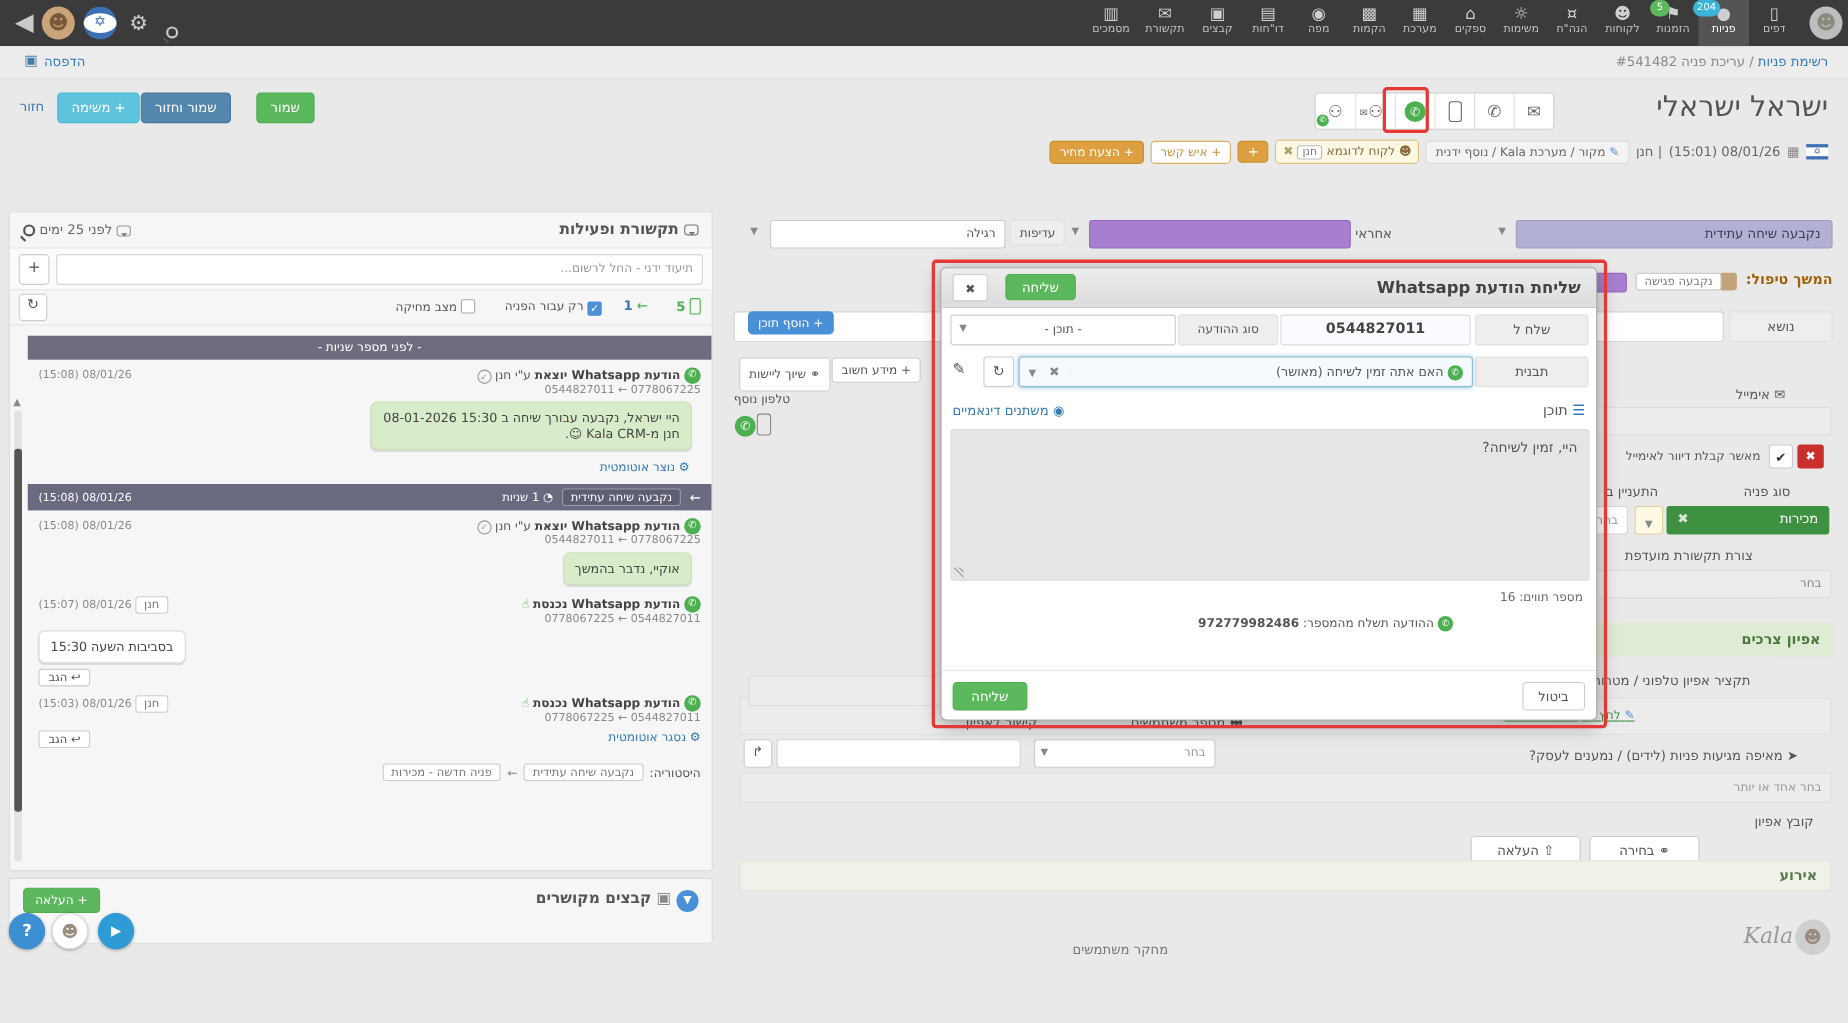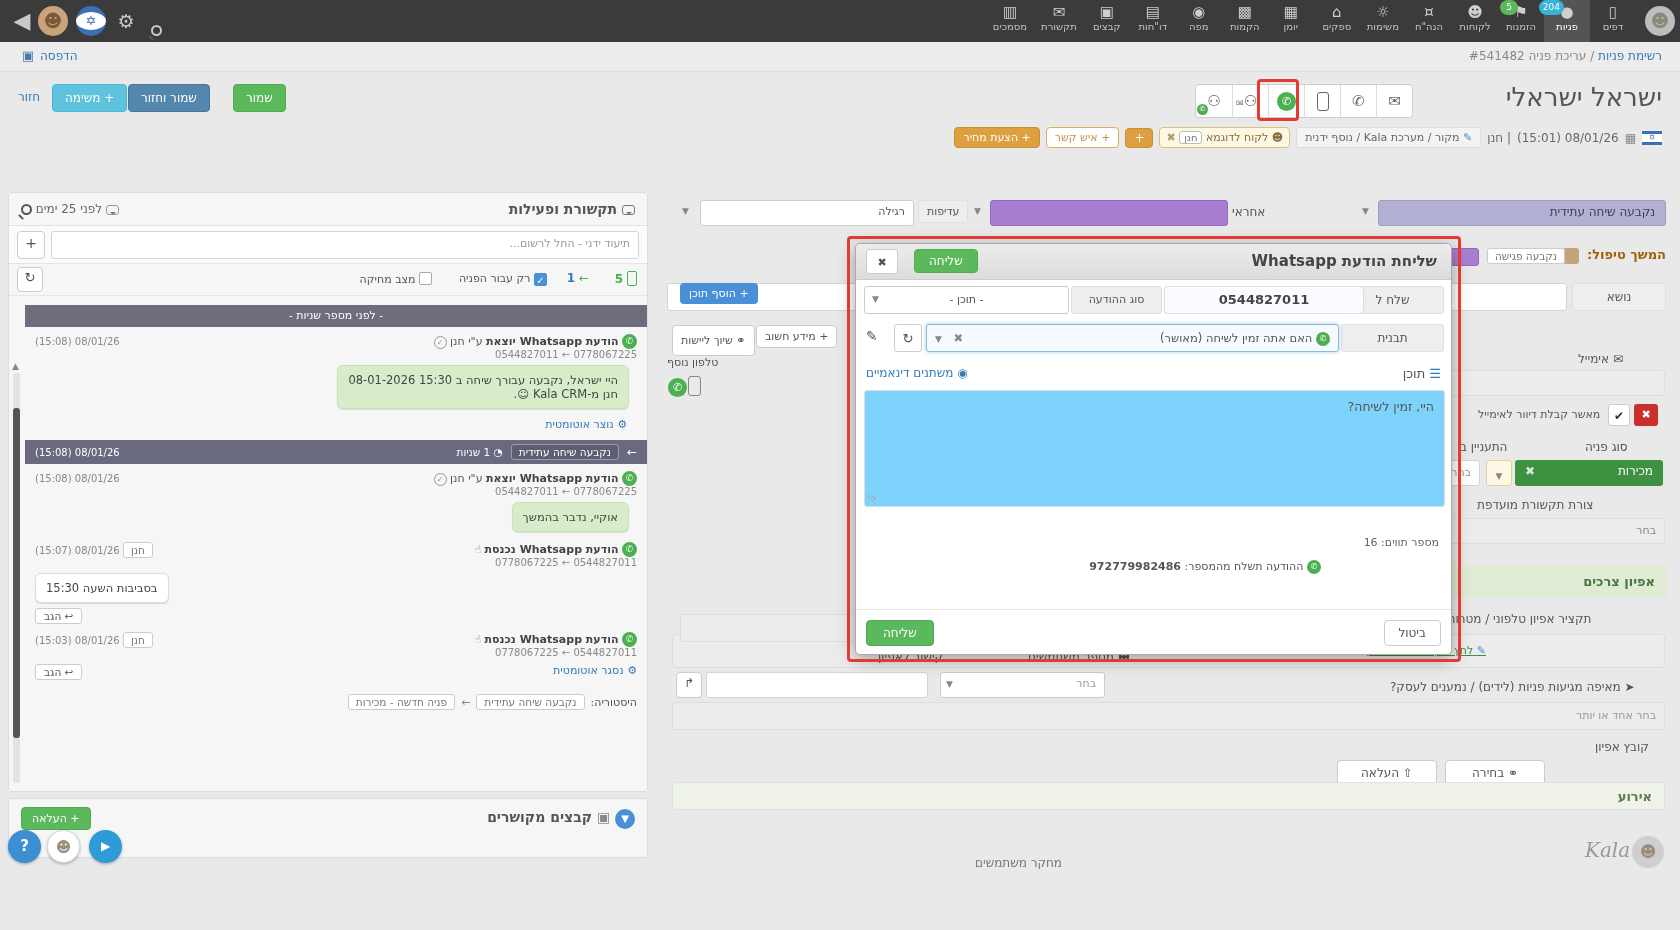--- a/index.html
+++ b/index.html
@@ -132,21 +132,21 @@
       <div class="nav-it">
         <span class="nic">☼</span>
         <span class="nlb">משימות</span>
       </div>
       <div class="nav-it">
         <span class="nic">⌂</span>
         <span class="nlb">ספקים</span>
       </div>
       <div class="nav-it">
         <span class="nic">▦</span>
-        <span class="nlb">יומן</span>
+        <span class="nlb">מערכת</span>
       </div>
       <div class="nav-it">
         <span class="nic">▩</span>
         <span class="nlb">הקמות</span>
       </div>
       <div class="nav-it">
         <span class="nic">◉</span>
         <span class="nlb">מפה</span>
       </div>
       <div class="nav-it">
@@ -380,38 +380,38 @@
   <div class="abs" style="left:1632px;top:836px;width:32px;height:32px;border-radius:50%;background:#cfcfcf;color:#9a8d80;text-align:center;line-height:32px;">☻</div>
 
   <div class="modal">
     <div class="modal-head">
       <span style="position:absolute;right:14px;top:8px;font-size:15px;font-weight:bold;color:#444;">שליחת הודעת Whatsapp</span>
       <span class="btn btn-green" style="position:absolute;left:58px;top:5px;padding:4px 14px;">שליחה</span>
       <span class="x-btn" style="position:absolute;left:10px;top:5px;width:32px;height:25px;line-height:25px;">✖</span>
     </div>
 
     <div class="lbl-chip" style="position:absolute;left:485px;top:42px;width:103px;height:28px;padding-top:6px;">שלח ל</div>
-    <div style="position:absolute;left:308px;top:42px;width:200px;height:28px;background:#fafcff;border:1px solid #ddd;border-radius:3px;font-size:13px;font-weight:bold;color:#444;text-align:center;line-height:26px;" class="ltr">0544827011</div>
+    <div style="position:absolute;left:308px;top:42px;width:173px;height:28px;background:#fafcff;border:1px solid #ddd;border-radius:3px;font-size:13px;font-weight:bold;color:#444;text-align:center;line-height:26px;" class="ltr">0544827011</div>
     <div class="lbl-chip" style="position:absolute;left:215px;top:42px;width:91px;height:28px;padding-top:6px;font-size:11px;">סוג ההודעה</div>
     <div class="dd" style="position:absolute;left:8px;top:42px;width:205px;height:28px;line-height:18px;text-align:center;">- תוכן -</div>
     <span class="chev" style="position:absolute;left:16px;top:50px;">▼</span>
 
     <div class="lbl-chip" style="position:absolute;left:485px;top:80px;width:103px;height:28px;padding-top:6px;">תבנית</div>
     <div class="tmpl" style="position:absolute;left:70px;top:80px;width:413px;height:28px;padding:6px 8px;text-align:right;">
       <span class="wa-circ" style="width:14px;height:14px;font-size:8px;line-height:14px;">✆</span>
       <span>האם אתה זמין לשיחה (מאושר)</span>
       <span style="float:left;color:#999;cursor:pointer;"><span style="color:#888;margin-left:8px;">✖</span> <span class="chev">▼</span></span>
     </div>
     <span class="x-btn" style="position:absolute;left:38px;top:80px;width:28px;height:28px;line-height:28px;font-size:13px;">↻</span>
     <span style="position:absolute;left:10px;top:84px;font-size:14px;color:#555;cursor:pointer;">✎</span>
 
     <div style="position:absolute;right:10px;top:122px;font-size:13px;color:#555;"><span style="color:#337ab7;">☰</span> <span>תוכן</span></div>
     <div style="position:absolute;left:10px;top:122px;font-size:12px;color:#337ab7;cursor:pointer;"><span>◉</span> <span>משתנים דינאמיים</span></div>
 
-    <div style="position:absolute;left:8px;top:146px;width:581px;height:117px;background:#7dd3fc;border:1px solid #ddd;border-radius:3px;padding:8px 10px;font-size:12.5px;color:#555;text-align:right;">
+    <div style="position:absolute;left:8px;top:146px;width:581px;height:138px;background:#e5e5e5;border:1px solid #ddd;border-radius:3px;padding:8px 10px;font-size:12.5px;color:#555;text-align:right;">
       <span>היי, זמין לשיחה?</span>
       <span class="resize-h"></span>
     </div>
 
     <div style="position:absolute;right:12px;top:292px;font-size:11px;color:#666;">מספר תווים: 16</div>
     <div style="position:absolute;right:130px;top:316px;font-size:11px;color:#555;">
       <span class="wa-circ" style="width:14px;height:14px;font-size:8px;line-height:14px;">✆</span>
       <span>ההודעה תשלח מהמספר:</span> <b class="ltr">972779982486</b>
     </div>
 

